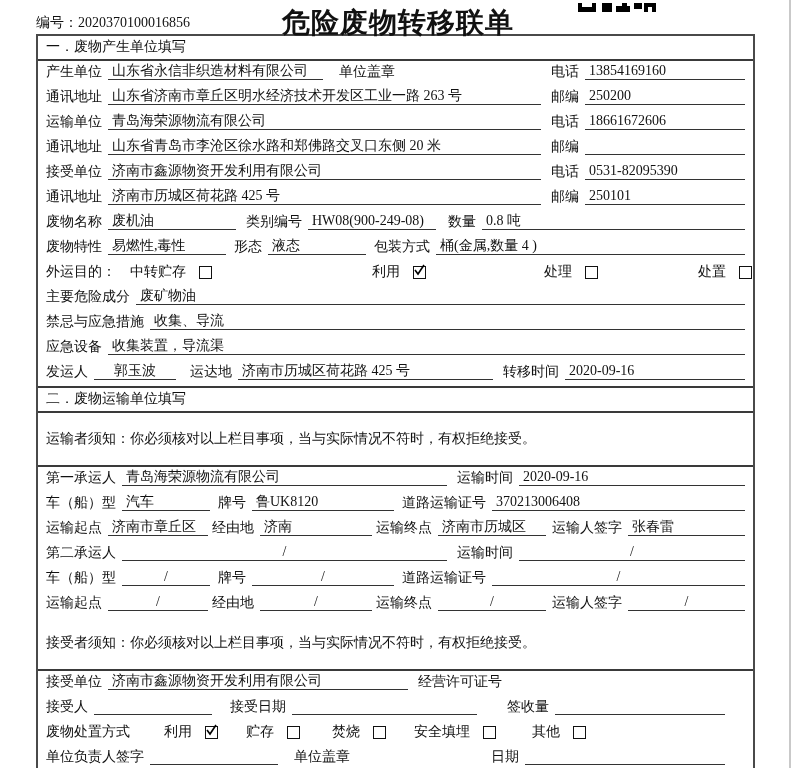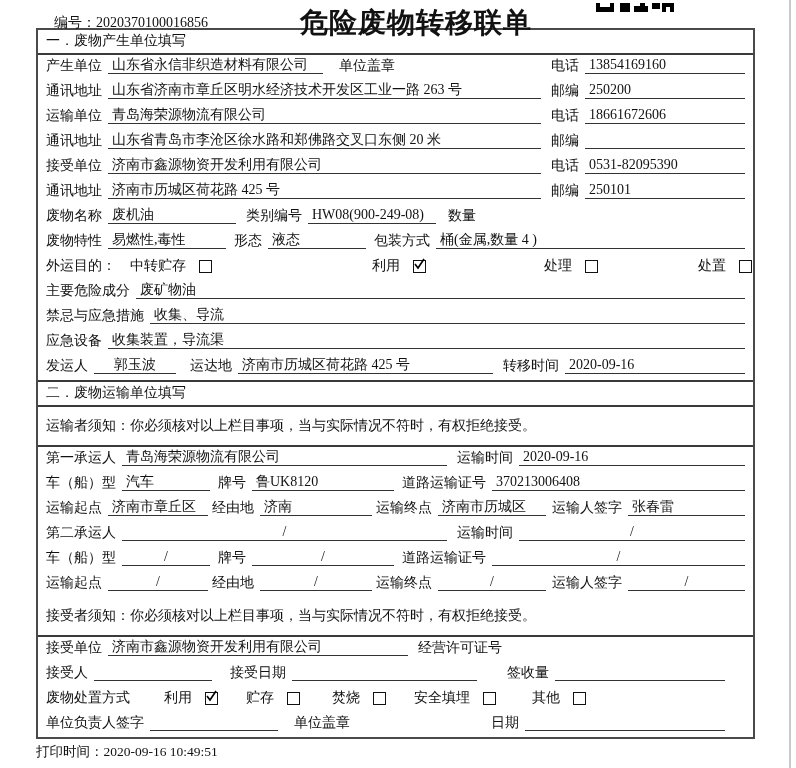--- a/index.html
+++ b/index.html
@@ -1,31 +1,31 @@
 <!DOCTYPE html>
 <html><head>
 <meta charset="utf-8">
 <style>
   html,body{margin:0;padding:0;}
   body{
     width:796px;height:768px;overflow:hidden;background:#ffffff;position:relative;
     font-family:"Liberation Serif","DejaVu Serif",serif;
     font-size:14px;color:#111;
   }
-  .topbar{position:relative;height:28px;margin-left:18px;}
+  .topbar{position:relative;height:34px;}
   .serial{position:absolute;left:36px;top:14px;white-space:nowrap;}
   .doc-title{position:absolute;left:40px;top:4px;width:716px;text-align:center;
     font-size:28px;font-weight:bold;letter-spacing:1px;}
   .qr{position:absolute;left:578px;top:0;width:78px;height:9px;}
   .edge{position:absolute;left:789px;top:0;width:2px;height:768px;background:#c9c9c9;}
 
   .form{margin-left:36px;width:719px;border:2px solid #4a4a4a;box-sizing:border-box;background:#fff;}
   .sech{font-weight:normal;height:23px;line-height:22px;padding:0 8px;border-bottom:2px solid #3a3a3a;}
   .bt{border-top:2px solid #3a3a3a;}
-  .notice{height:28px;line-height:27px;padding:5px 8px;border-bottom:2px solid #3a3a3a;white-space:nowrap;}
+  .notice{height:28px;line-height:27px;padding:12px 8px;border-bottom:2px solid #3a3a3a;white-space:nowrap;}
   .row{display:flex;align-items:center;height:25px;padding:0 8px 4px 8px;box-sizing:border-box;}
   .lb{white-space:nowrap;padding-right:6px;line-height:16px;flex:none;}
   .uv{border-bottom:1px solid #333;padding:0 4px;white-space:nowrap;overflow:hidden;
       line-height:16px;min-height:16px;box-sizing:border-box;flex:none;}
   .grow{flex:1 1 auto;}
   .sp{flex:1 1 auto;}
   .ctr{text-align:center;}
   .cbi{display:flex;align-items:flex-end;flex:none;}
   .cb{width:11px;height:11px;border:1.5px solid #111;margin-left:7px;margin-bottom:1px;
       position:relative;flex:none;box-sizing:content-box;}
@@ -99,20 +99,21 @@
     <span class="lb">邮编</span>
     <span class="uv" style="width:160px">250101</span>
   </div>
 
   <div class="row">
     <span class="lb">废物名称</span>
     <span class="uv" style="width:128px">废机油</span>
     <span class="lb" style="margin-left:10px">类别编号</span>
     <span class="uv" style="width:128px">HW08(900-249-08)</span>
     <span class="lb" style="margin-left:12px">数量</span>
+    <span class="uv grow">0.8 吨</span>
   </div>
 
   <div class="row">
     <span class="lb">废物特性</span>
     <span class="uv" style="width:118px">易燃性,毒性</span>
     <span class="lb" style="margin-left:8px">形态</span>
     <span class="uv" style="width:98px">液态</span>
     <span class="lb" style="margin-left:8px">包装方式</span>
     <span class="uv grow">桶(金属,数量 4 )</span>
   </div>

